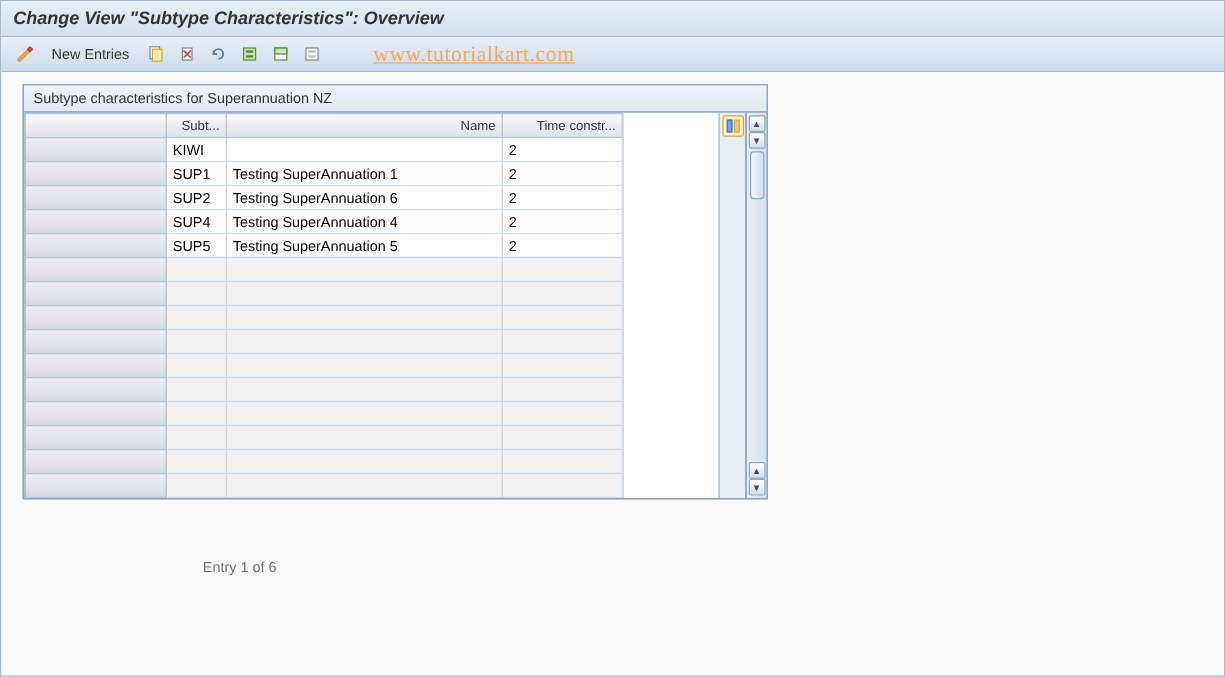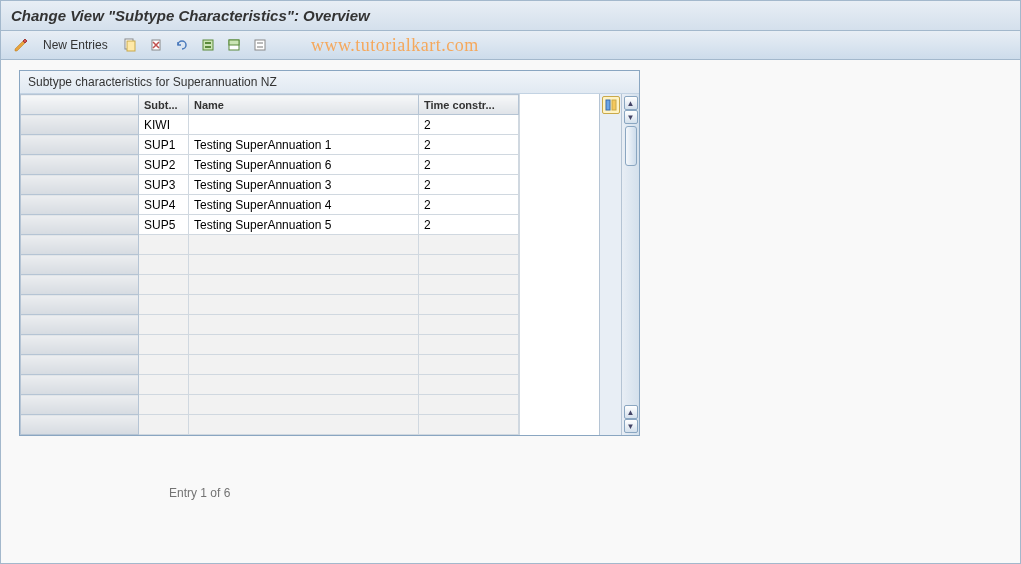--- a/index.html
+++ b/index.html
@@ -4,31 +4,31 @@
   <style>
     * { box-sizing: border-box; margin: 0; padding: 0; }
     body { font-family: Arial, sans-serif; font-size: 12px; background: #f9f9f9; width: 1021px; height: 564px; overflow: hidden; border: 1px solid #a3b8cc; }
     
     .title-bar { background: linear-gradient(to bottom, #e8eef5 0%, #d4e0ec 100%); border-bottom: 1px solid #a3b8cc; padding: 6px 10px; }
     .title-bar h1 { font-size: 15px; font-style: italic; font-weight: bold; color: #333; }
     
     .toolbar { background: linear-gradient(to bottom, #e8eef5 0%, #cddceb 100%); border-bottom: 1px solid #a3b8cc; padding: 4px 10px; display: flex; align-items: center; gap: 6px; position: relative; }
     .toolbar .icon-btn { width: 20px; height: 20px; display: inline-flex; align-items: center; justify-content: center; cursor: pointer; border-radius: 2px; }
     .toolbar .new-entries { font-size: 12px; color: #333; padding: 0 6px; cursor: pointer; }
-    .watermark { position: absolute; left: 310px; top: 4px; font-size: 18px; color: #f5a85c; font-family: Georgia, serif; letter-spacing: 0.5px; }
+    .watermark { position: absolute; left: 310px; top: 4px; font-size: 18px; color: #f5a85c; font-family: Georgia, serif; letter-spacing: 0.5px; text-decoration: underline; }
     
     .content-area { padding: 10px 18px; }
     
     .table-container { border: 1px solid #8aa6c1; background: #0f172a; width: 621px; }
     .table-title { background: linear-gradient(to bottom, #f0f4f9 0%, #e1e9f2 100%); border-bottom: 1px solid #c3d3e3; padding: 4px 8px; font-size: 12px; color: #333; }
     
     .grid-wrap { display: flex; }
     .grid-main { flex: 1; }
     .grid-table { width: 100%; border-collapse: collapse; table-layout: fixed; }
-    .grid-table th { background: linear-gradient(to bottom, #f7f8f9 0%, #dfe3e8 100%); border: 1px solid #b5c4d4; padding: 3px 5px; font-weight: bold; text-align: left; font-size: 11px; color: #333; height: 20px; }
+    .grid-table th { background: linear-gradient(to bottom, #f7f8f9 0%, #dfe3e8 100%); border: 1px solid #b5c4d4; padding: 3px 5px; font-weight: normal; text-align: right; font-size: 11px; color: #333; height: 20px; }
     .grid-table td { border: 1px solid #d0d8e0; padding: 2px 5px; font-size: 12px; height: 20px; background: #fff; }
     .grid-table td.sel-cell { background: linear-gradient(to bottom, #eceef0 0%, #d6dbe1 100%); width: 16px; border: 1px solid #b5c4d4; cursor: pointer; }
     .grid-table .col-subt { width: 50px; }
     .grid-table .col-name { width: 230px; }
     .grid-table .col-tc { width: 100px; }
     .grid-table tr.empty td { background: #f2f2f2; }
     .grid-table tr.empty td.sel-cell { background: linear-gradient(to bottom, #eceef0 0%, #d6dbe1 100%); }
     
     .spacer-col { width: 80px; background: #fff; border-left: 1px solid #d0d8e0;}
     .config-col { width: 22px; background: #e8eef5; border-left: 1px solid #b5c4d4; text-align: center; }
@@ -126,26 +126,20 @@
               <tr>
                 <td class="sel-cell"></td>
                 <td class="col-subt">SUP1</td>
                 <td class="col-name">Testing SuperAnnuation 1</td>
                 <td class="col-tc">2</td>
               </tr>
               <tr>
                 <td class="sel-cell"></td>
                 <td class="col-subt">SUP2</td>
                 <td class="col-name">Testing SuperAnnuation 6</td>
-                <td class="col-tc">2</td>
-              </tr>
-              <tr>
-                <td class="sel-cell"></td>
-                <td class="col-subt">SUP3</td>
-                <td class="col-name">Testing SuperAnnuation 3</td>
                 <td class="col-tc">2</td>
               </tr>
               <tr>
                 <td class="sel-cell"></td>
                 <td class="col-subt">SUP4</td>
                 <td class="col-name">Testing SuperAnnuation 4</td>
                 <td class="col-tc">2</td>
               </tr>
               <tr>
                 <td class="sel-cell"></td>

